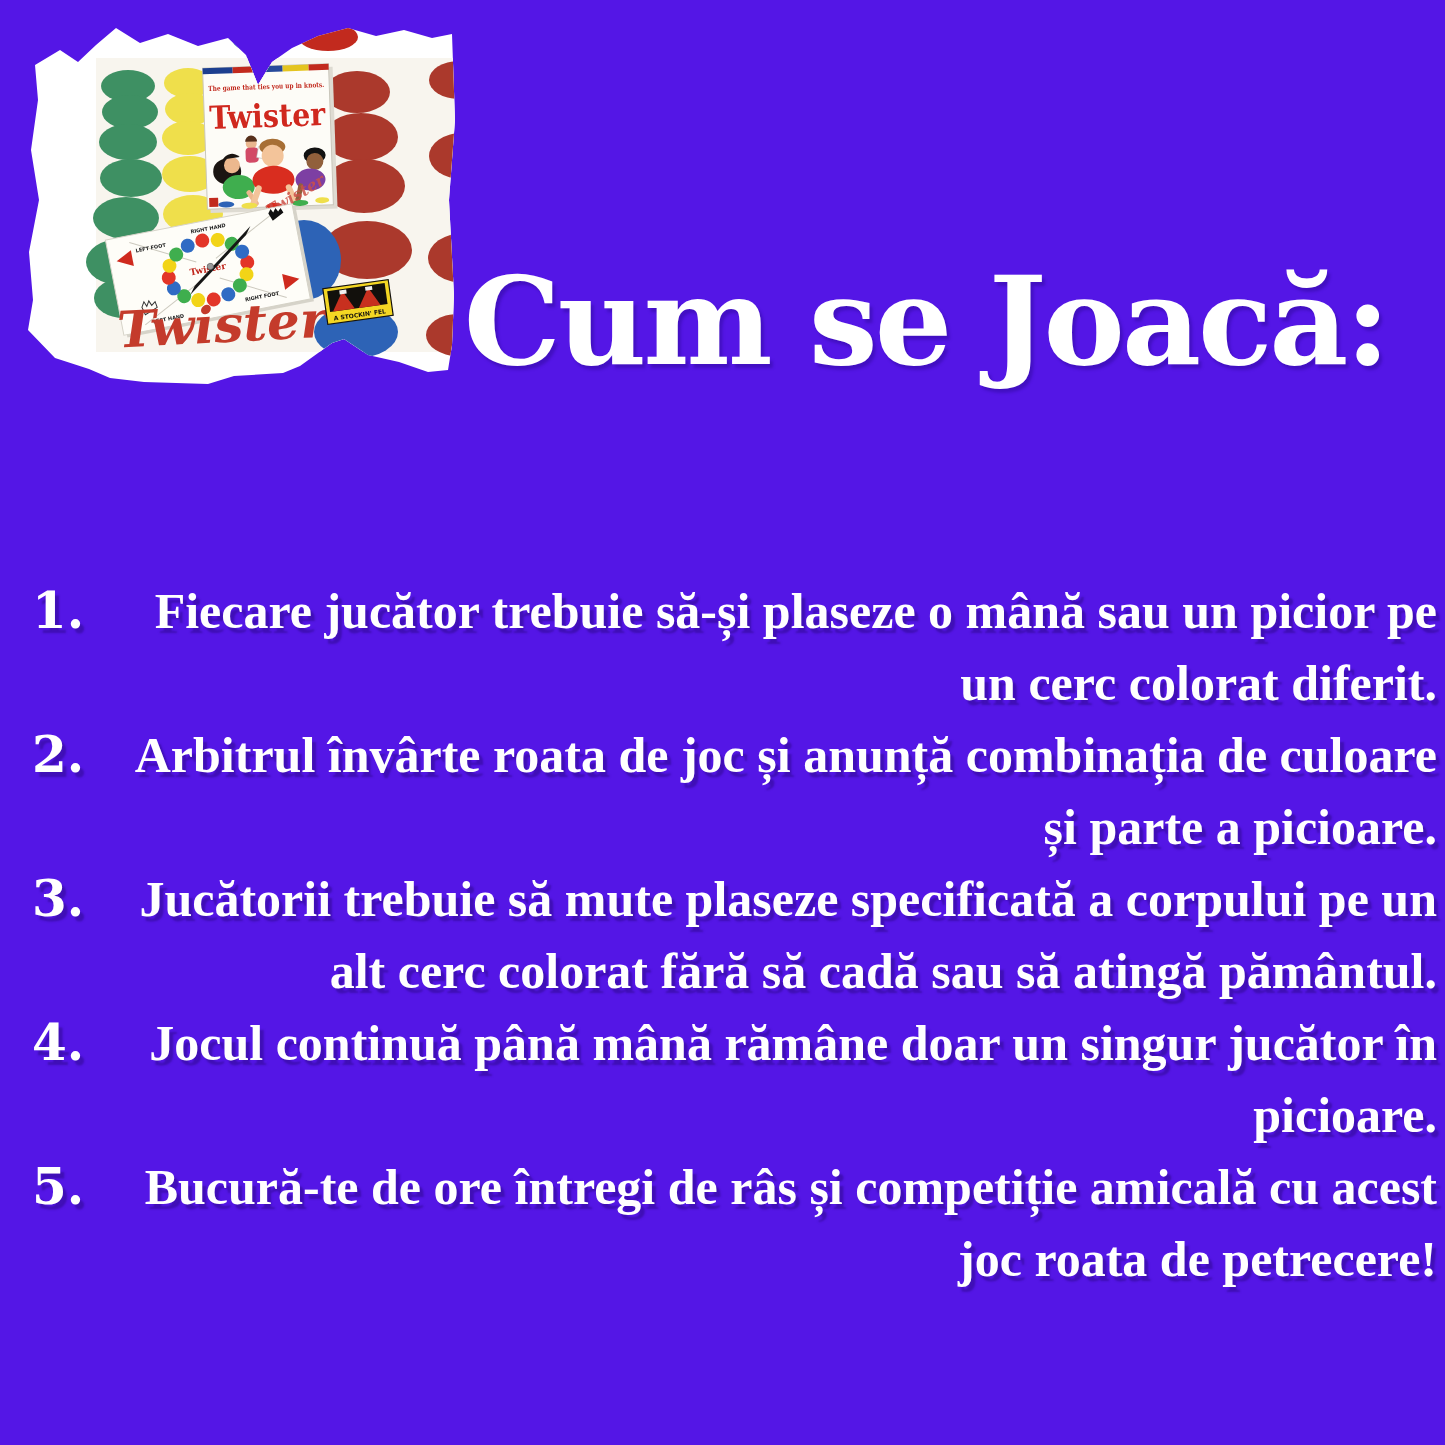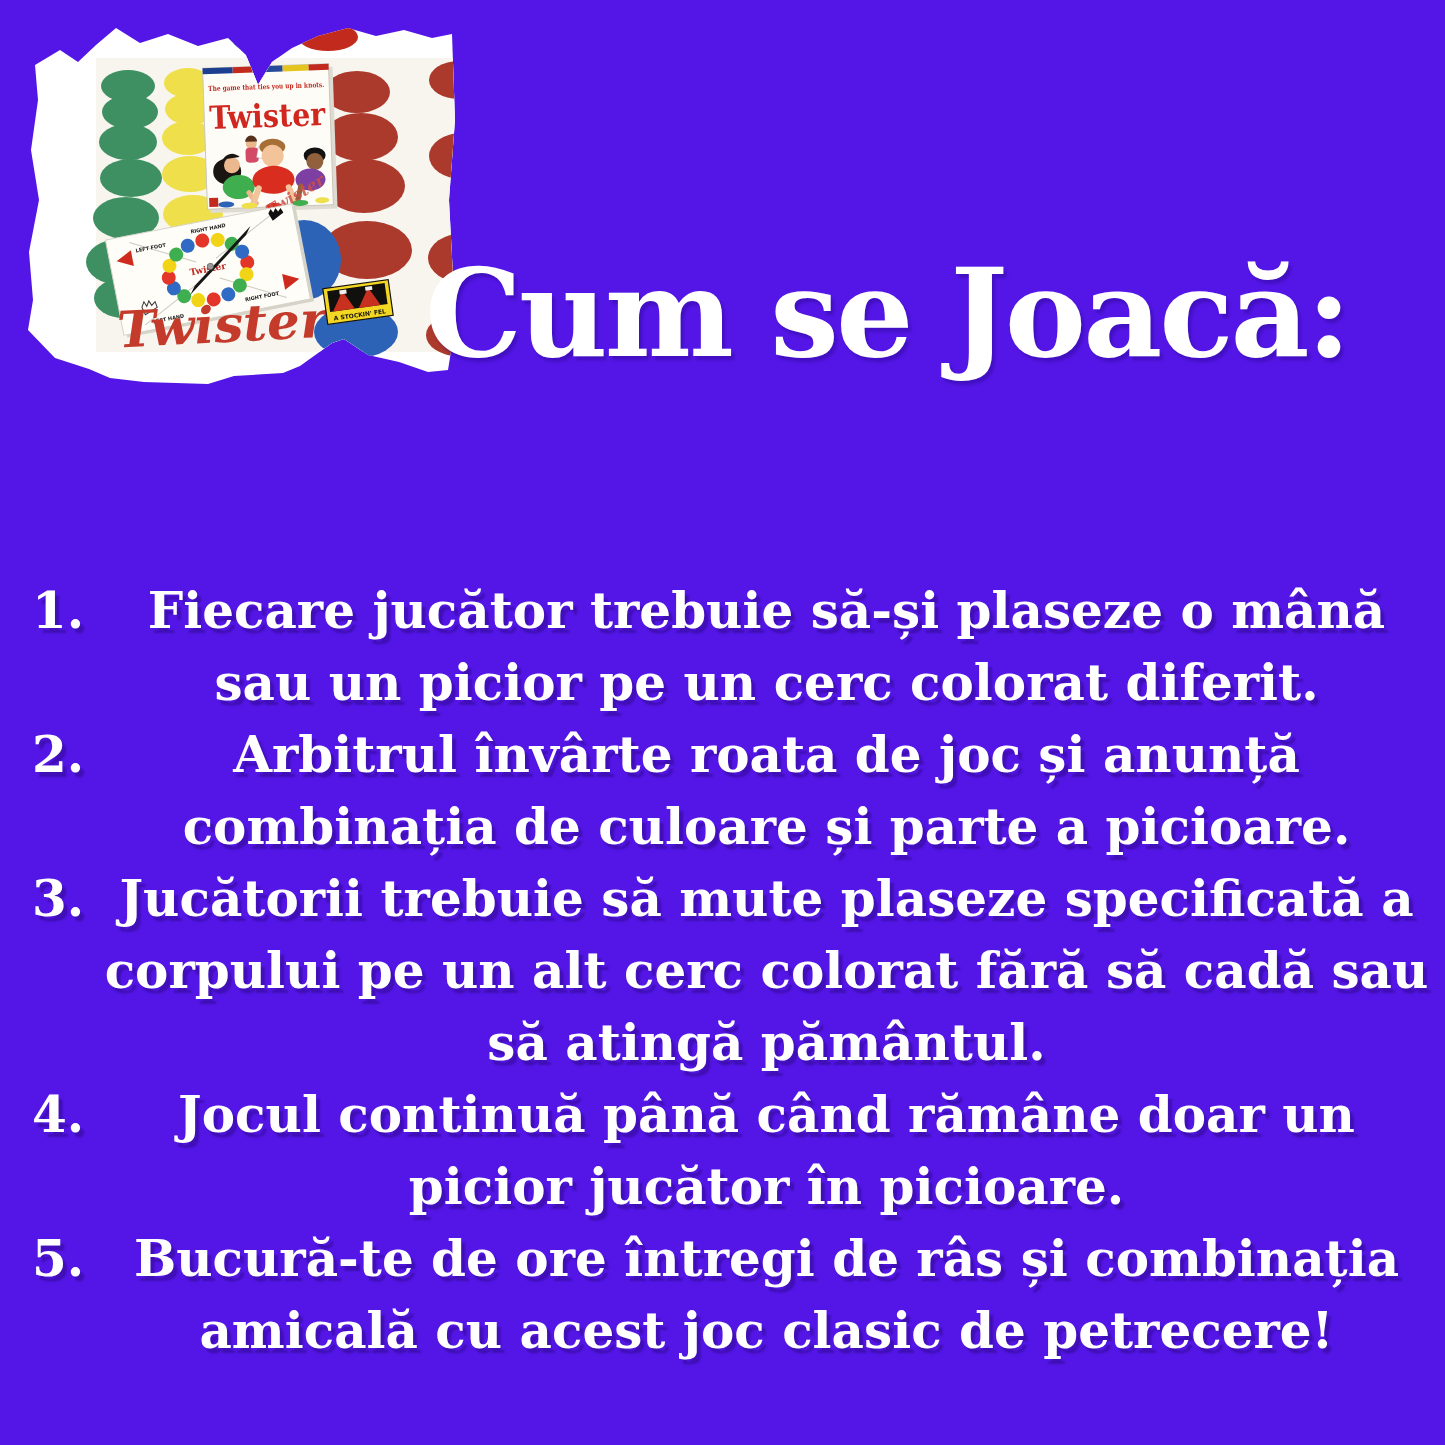--- a/index.html
+++ b/index.html
@@ -4,34 +4,34 @@
 <style>
   html,body{margin:0;padding:0;}
   body{width:1445px;height:1445px;overflow:hidden;}
   .page{
     position:relative;width:1445px;height:1445px;
     background:#5416E6;
     font-family:"DejaVu Serif",serif;
   }
   svg.paper{position:absolute;left:0;top:0;}
   .title{
-    position:absolute;left:425px;top:243px;width:985px;margin:0;
-    text-align:left;color:#ffffff;
+    position:absolute;left:425px;top:243px;width:985px;margin:8px;
+    text-align:center;color:#ffffff;
     font-size:122px;font-weight:bold;letter-spacing:-3px;line-height:1.15;
     text-shadow:3px 4px 3px rgba(40,8,140,0.40);
   }
   ol.rules{
     position:absolute;left:0;top:575px;width:1445px;margin:0;padding:0;
     list-style:none;color:#ffffff;font-weight:bold;
     font-size:50px;line-height:72px;
     text-shadow:4px 5px 2px rgba(43,8,135,0.50);
   }
   ol.rules li{position:relative;margin:0;padding:0;}
   ol.rules .num{position:absolute;left:32px;top:0;}
-  ol.rules .txt{display:block;margin-left:96px;margin-right:8px;text-align:center;}
+  ol.rules .txt{display:block;margin-left:96px;margin-right:8px;text-align:right;font-family:Liberation Serif, serif;}
   .svgtxt{font-family:"DejaVu Serif",serif;}
   .svglbl{font-family:"DejaVu Sans",sans-serif;}
 </style>
 </head>
 <body>
 
 <div class="page" style="background: rgb(84, 22, 230);">
 
   <svg class="paper" width="480" height="410" viewBox="0 0 480 410">
     <defs>
@@ -198,21 +198,21 @@
     <li>
       <span class="num">2.</span>
       <span class="txt">Arbitrul învârte roata de joc și anunță combinația de culoare și parte a picioare.</span>
     </li>
     <li>
       <span class="num">3.</span>
       <span class="txt">Jucătorii trebuie să mute plaseze specificată a corpului pe un alt cerc colorat fără să cadă sau să atingă pământul.</span>
     </li>
     <li>
       <span class="num">4.</span>
-      <span class="txt">Jocul continuă până când rămâne doar un picior jucător în picioare.</span>
+      <span class="txt">Jocul continuă până mână rămâne doar un singur jucător în picioare.</span>
     </li>
     <li>
       <span class="num">5.</span>
-      <span class="txt">Bucură-te de ore întregi de râs și combinația amicală cu acest joc clasic de petrecere!</span>
+      <span class="txt">Bucură-te de ore întregi de râs și competiție amicală cu acest joc roata de petrecere!</span>
     </li>
   </ol>
 
 </div>
 
 </body></html>

